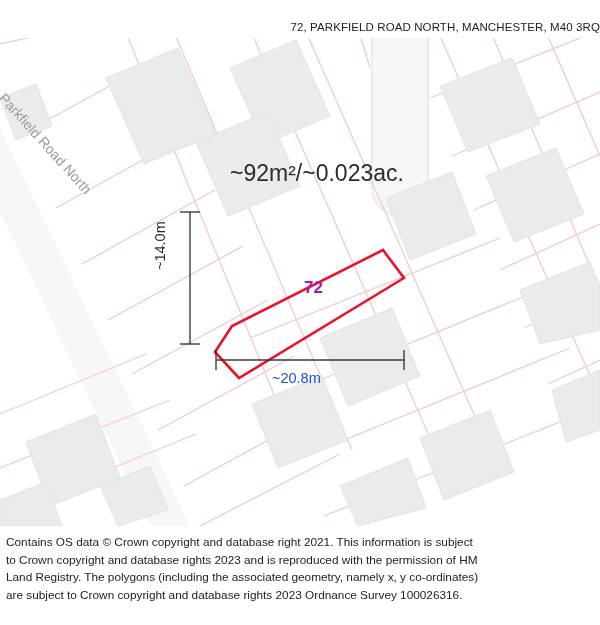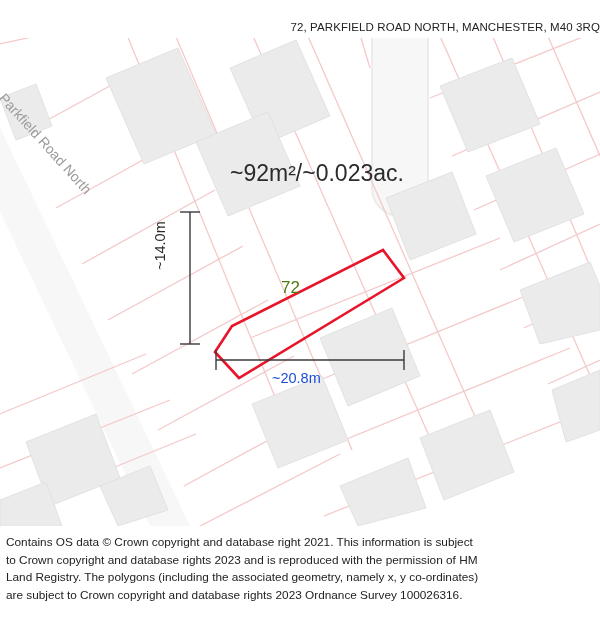--- a/index.html
+++ b/index.html
@@ -57,24 +57,25 @@
     white-space: nowrap;
   }
   #area-label {
     left: 218px;
     top: 122px;
     font-size: 23px;
     color: #2b2b2b;
     margin-left: 12px;
   }
   #plot-number {
-    left: 281px;
+    left: 304px;
     top: 240px;
     font-size: 17px;
-    color: #4d7c0f;
+    color: #a21caf;
+    font-weight: bold;
   }
   #width-label {
     left: 272px;
     top: 332px;
     font-size: 14.5px;
     color: #1d4ed8;
   }
   #height-label {
     left: 152px;
     top: 232px;

